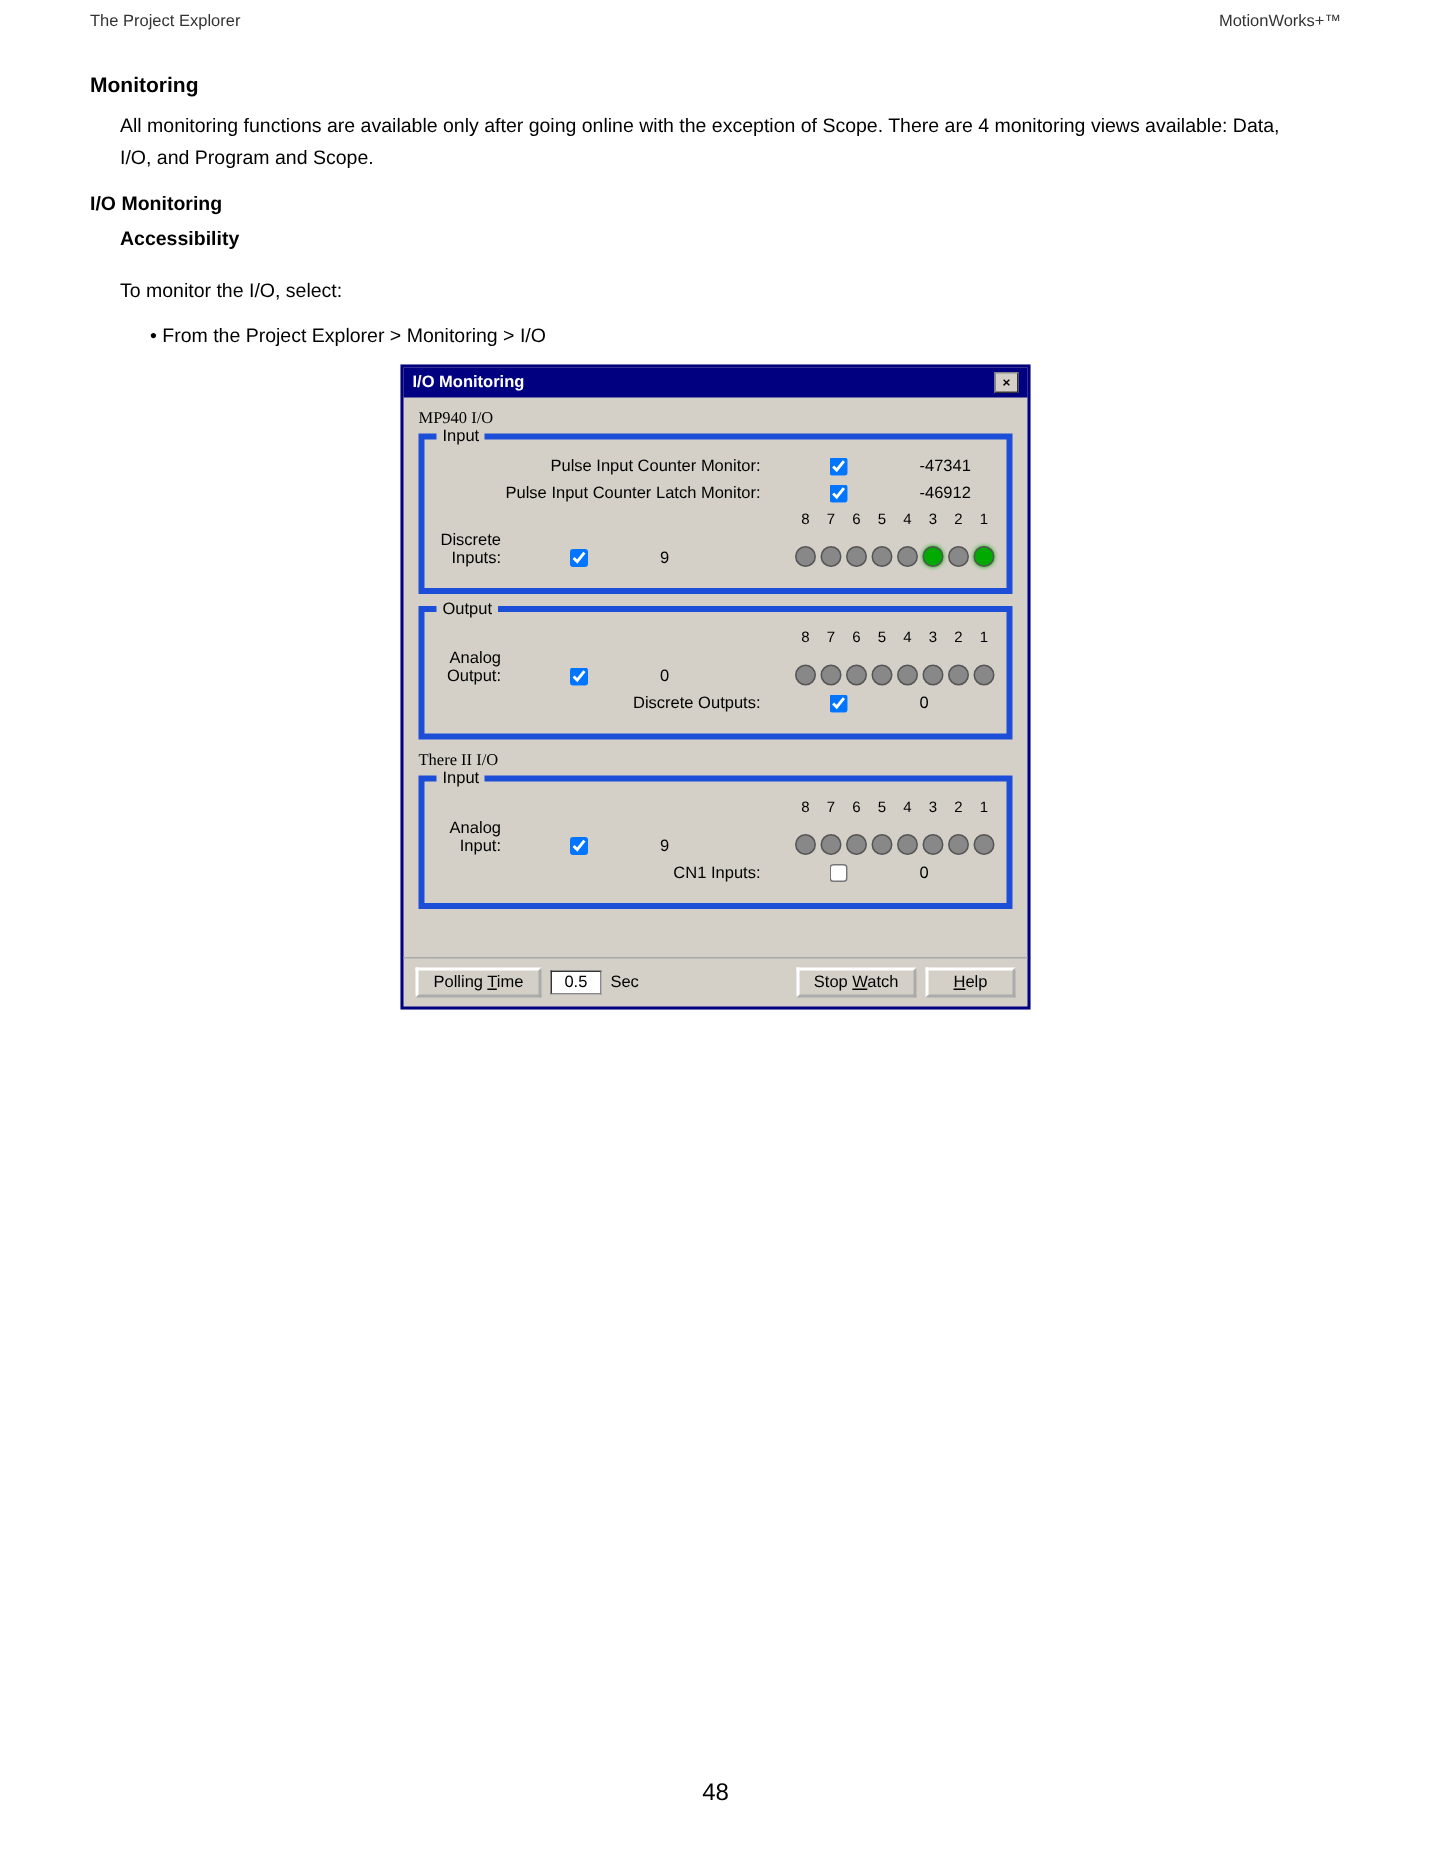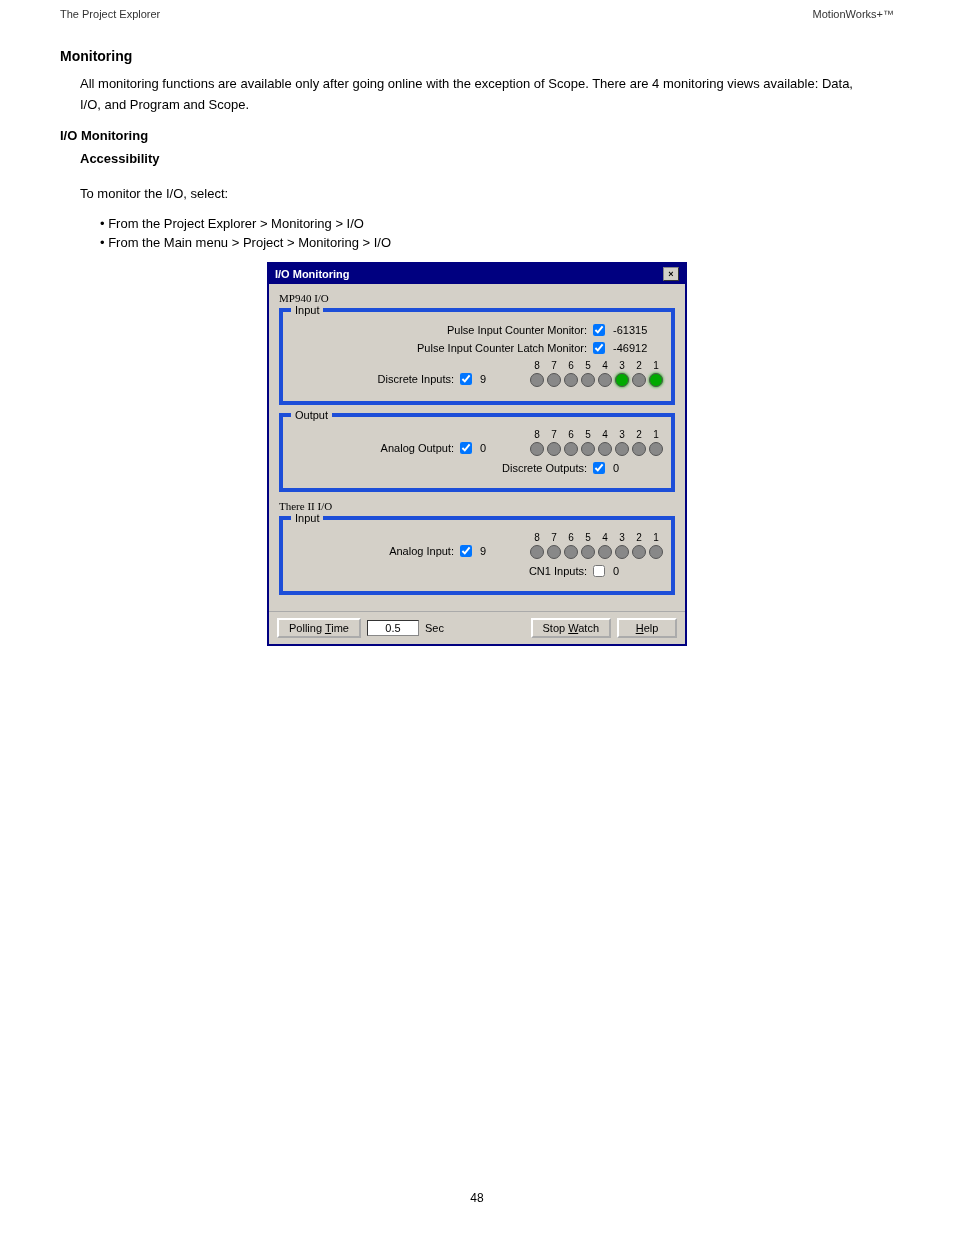--- a/index.html
+++ b/index.html
@@ -110,22 +110,23 @@
       position: absolute;
       top: -8px;
       left: 8px;
       background: #d4d0c8;
     }
     .fieldset-content {
       margin-top: 8px;
     }
     .row {
       display: flex;
-      align-items: flex-start;
+      align-items: flex-end;
       margin-bottom: 6px;
+      gap: 40px;
     }
     .row-label {
       flex: 1;
       text-align: right;
       padding-right: 6px;
       font-size: 11px;
     }
     .checkbox-input {
       width: 12px;
       height: 12px;
@@ -165,44 +166,45 @@
     .led.green {
       background: #00aa00;
       box-shadow: 0 0 3px #00aa00;
     }
     .dialog-footer {
       display: flex;
       align-items: center;
       padding: 6px 8px;
       border-top: 1px solid #aaa;
       gap: 6px;
+      margin-top: 16px;
     }
     .btn {
       background: #d4d0c8;
       border: 2px outset #fff;
       font-size: 11px;
       padding: 2px 10px;
       cursor: pointer;
       min-width: 60px;
     }
     .polling-input {
-      width: 52px;
+      width: 34px;
       border: 1px inset #888;
       background: #fff;
       font-size: 11px;
       padding: 1px 2px;
       text-align: center;
     }
     .spacer { flex: 1; }
     .page-footer {
       position: absolute;
       bottom: 30px;
       width: 100%;
       text-align: center;
-      font-size: 12px;
+      font-size: 16px;
     }
   </style>
 </head>
 <body>
 
 <div class="header-bar">
   <span>The Project Explorer</span>
   <span>MotionWorks+™</span>
 </div>
 
@@ -212,21 +214,20 @@
     <div class="section-title">Monitoring</div>
     <p class="body-text">All monitoring functions are available only after going online with the exception of Scope. There are 4 monitoring views available:  Data, I/O, and Program and Scope.</p>
   </div>
 
   <div>
     <div class="sub-section-title">I/O Monitoring</div>
     <div class="sub-sub-title">Accessibility</div>
     <p class="body-text">To monitor the I/O, select:</p>
     <ul class="bullet-list">
       <li>From the Project Explorer &gt; Monitoring &gt; I/O</li>
-      <li>From the Main menu &gt; Project &gt; Monitoring &gt; I/O</li>
     </ul>
   </div>
 
   <div class="dialog-wrapper">
     <div class="dialog">
 
       <div class="dialog-titlebar">
         <span>I/O Monitoring</span>
         <button class="dialog-close-btn">×</button>
       </div>
@@ -235,21 +236,21 @@
 
         <div class="dialog-section-label">MP940 I/O</div>
 
         <div class="fieldset-group">
           <span class="fieldset-legend">Input</span>
           <div class="fieldset-content">
 
             <div class="row">
               <span class="row-label">Pulse Input Counter Monitor:</span>
               <input type="checkbox" class="checkbox-input" checked="" style="">
-              <span class="value-text">-61315</span>
+              <span class="value-text">-47341</span>
             </div>
 
             <div class="row">
               <span class="row-label">Pulse Input Counter Latch Monitor:</span>
               <input type="checkbox" class="checkbox-input" checked="" style="">
               <span class="value-text">-46912</span>
             </div>
 
             <div>
 

